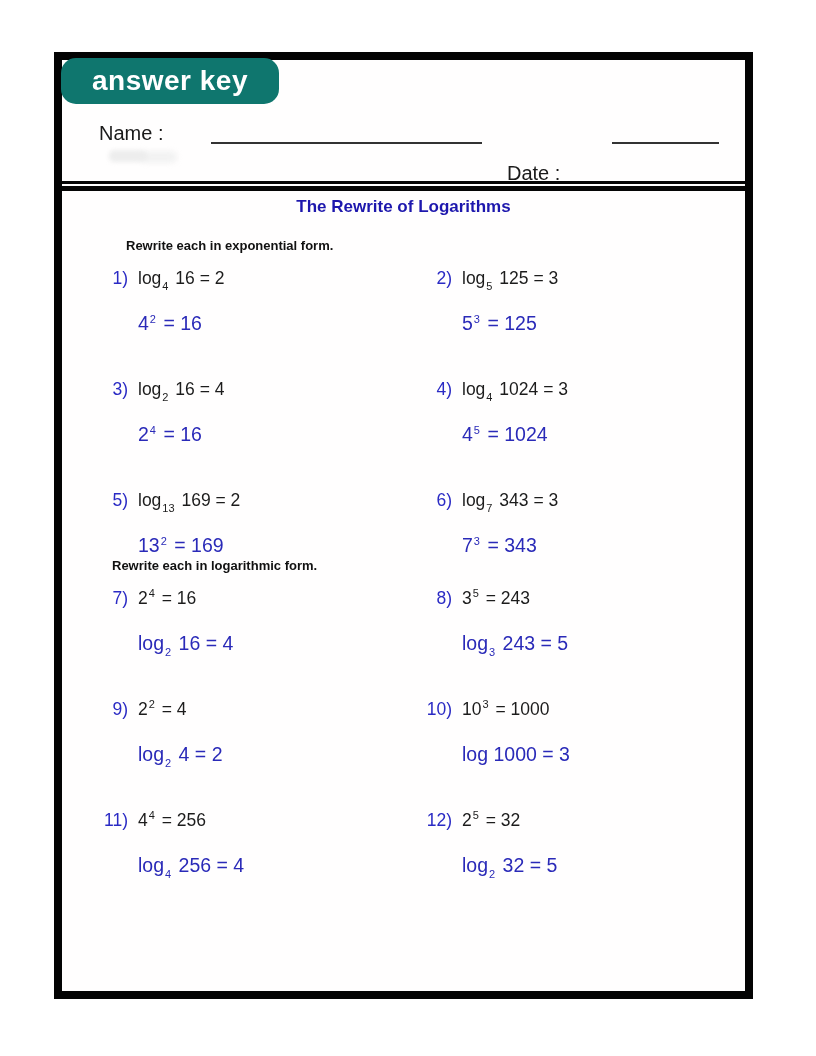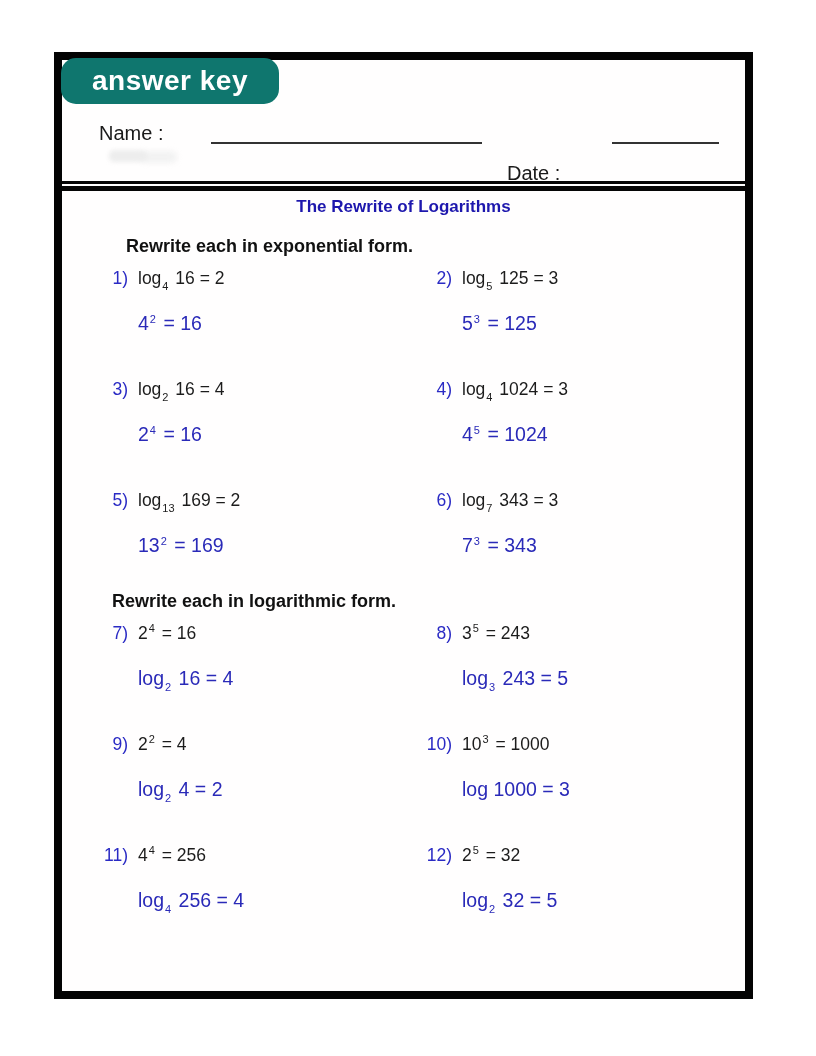--- a/index.html
+++ b/index.html
@@ -71,28 +71,28 @@
     width: 100%;
     text-align: center;
     font-size: 17px;
     font-weight: bold;
     color: var(--title-blue, #1d17ad);
   }
   .content {
     position: absolute; left: 0; top: 177px; right: 0;
   }
   .instruction {
-    font-size: 18px;
+    font-size: 13px;
     font-weight: bold;
     color: #111111;
     margin: 0 0 12px 64px;
     height: 18px;
     line-height: 18px;
   }
-  .section:nth-of-type(2) { margin-top: 35px; }
+  .section:nth-of-type(2) { }
   .section:nth-of-type(2) .instruction { margin-left: 50px; }
   .grid {
     display: grid;
     grid-template-columns: 345px auto;
     row-gap: 43px;
   }
   .problem {
     display: flex;
     align-items: flex-start;
   }

